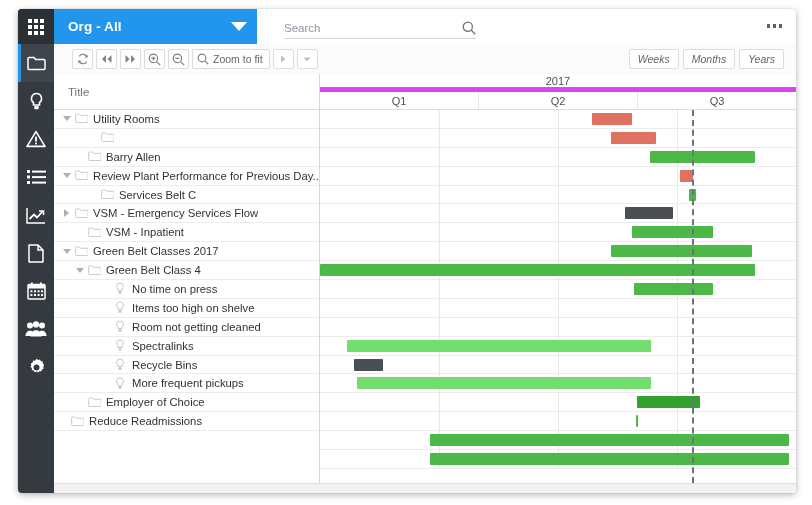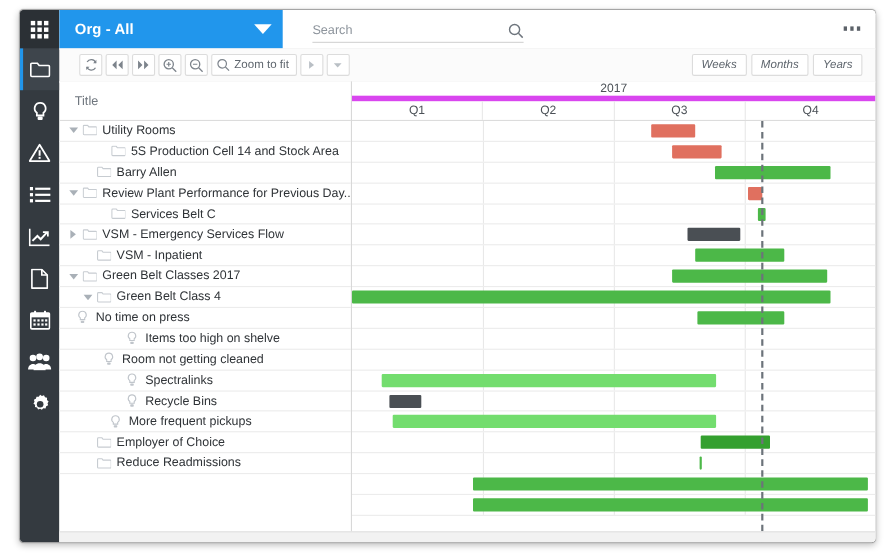--- a/index.html
+++ b/index.html
@@ -514,21 +514,20 @@
               </span>
               <span class="txt">Utility Rooms</span>
             </div>
             <div class="row" style="padding-left: 32px;">
               <span class="twisty"></span>
               <span class="ic">
                 <svg width="13" height="11" viewBox="0 0 13 11">
                   <path d="M0.7 1.8a.8.8 0 0 1 .8-.8h3.2l1 1.3h6.6a.8.8 0 0 1 .8.8v5.6a.8.8 0 0 1-.8.8H1.5a.8.8 0 0 1-.8-.8z" fill="none" stroke="#c7ccd1" stroke-width="1"></path>
                 </svg>
               </span>
-              <span class="txt">5S Production Cell 14 and Stock Area</span>
             </div>
             <div class="row" style="padding-left: 19px;">
               <span class="twisty"></span>
               <span class="ic">
                 <svg width="13" height="11" viewBox="0 0 13 11">
                   <path d="M0.7 1.8a.8.8 0 0 1 .8-.8h3.2l1 1.3h6.6a.8.8 0 0 1 .8.8v5.6a.8.8 0 0 1-.8.8H1.5a.8.8 0 0 1-.8-.8z" fill="none" stroke="#c7ccd1" stroke-width="1"></path>
                 </svg>
               </span>
               <span class="txt">Barry Allen</span>
             </div>
@@ -587,41 +586,41 @@
               <span class="twisty">
                 <i class="tw-down"></i>
               </span>
               <span class="ic">
                 <svg width="13" height="11" viewBox="0 0 13 11">
                   <path d="M0.7 1.8a.8.8 0 0 1 .8-.8h3.2l1 1.3h6.6a.8.8 0 0 1 .8.8v5.6a.8.8 0 0 1-.8.8H1.5a.8.8 0 0 1-.8-.8z" fill="none" stroke="#c7ccd1" stroke-width="1"></path>
                 </svg>
               </span>
               <span class="txt">Green Belt Class 4</span>
             </div>
-            <div class="row" style="">
+            <div class="row" style="padding-left: 45px;">
               <span class="twisty"></span>
               <span class="ic">
                 <svg width="10" height="13" viewBox="0 0 10 13">
                   <path d="M5 1a3.3 3.3 0 0 1 2 6v1.6H3V7a3.3 3.3 0 0 1 2-6z" fill="none" stroke="#c0c5cb" stroke-width="1"></path>
                   <rect x="3.4" y="9.6" width="3.2" height="2.1" rx=".7" fill="#c0c5cb"></rect>
                 </svg>
               </span>
               <span class="txt">No time on press</span>
             </div>
             <div class="row" style="padding-left: 45px;">
               <span class="twisty"></span>
               <span class="ic">
                 <svg width="10" height="13" viewBox="0 0 10 13">
                   <path d="M5 1a3.3 3.3 0 0 1 2 6v1.6H3V7a3.3 3.3 0 0 1 2-6z" fill="none" stroke="#c0c5cb" stroke-width="1"></path>
                   <rect x="3.4" y="9.6" width="3.2" height="2.1" rx=".7" fill="#c0c5cb"></rect>
                 </svg>
               </span>
               <span class="txt">Items too high on shelve</span>
             </div>
-            <div class="row" style="padding-left: 24px;">
+            <div class="row" style="padding-left: 45px;">
               <span class="twisty"></span>
               <span class="ic">
                 <svg width="10" height="13" viewBox="0 0 10 13">
                   <path d="M5 1a3.3 3.3 0 0 1 2 6v1.6H3V7a3.3 3.3 0 0 1 2-6z" fill="none" stroke="#c0c5cb" stroke-width="1"></path>
                   <rect x="3.4" y="9.6" width="3.2" height="2.1" rx=".7" fill="#c0c5cb"></rect>
                 </svg>
               </span>
               <span class="txt">Room not getting cleaned</span>
             </div>
             <div class="row" style="padding-left: 45px;">
@@ -637,59 +636,58 @@
             <div class="row" style="padding-left: 45px;">
               <span class="twisty"></span>
               <span class="ic">
                 <svg width="10" height="13" viewBox="0 0 10 13">
                   <path d="M5 1a3.3 3.3 0 0 1 2 6v1.6H3V7a3.3 3.3 0 0 1 2-6z" fill="none" stroke="#c0c5cb" stroke-width="1"></path>
                   <rect x="3.4" y="9.6" width="3.2" height="2.1" rx=".7" fill="#c0c5cb"></rect>
                 </svg>
               </span>
               <span class="txt">Recycle Bins</span>
             </div>
-            <div class="row" style="padding-left: 30px;">
+            <div class="row" style="padding-left: 45px;">
               <span class="twisty"></span>
               <span class="ic">
                 <svg width="10" height="13" viewBox="0 0 10 13">
                   <path d="M5 1a3.3 3.3 0 0 1 2 6v1.6H3V7a3.3 3.3 0 0 1 2-6z" fill="none" stroke="#c0c5cb" stroke-width="1"></path>
                   <rect x="3.4" y="9.6" width="3.2" height="2.1" rx=".7" fill="#c0c5cb"></rect>
                 </svg>
               </span>
               <span class="txt">More frequent pickups</span>
             </div>
             <div class="row" style="padding-left: 19px;">
               <span class="twisty"></span>
               <span class="ic">
                 <svg width="13" height="11" viewBox="0 0 13 11">
                   <path d="M0.7 1.8a.8.8 0 0 1 .8-.8h3.2l1 1.3h6.6a.8.8 0 0 1 .8.8v5.6a.8.8 0 0 1-.8.8H1.5a.8.8 0 0 1-.8-.8z" fill="none" stroke="#c7ccd1" stroke-width="1"></path>
                 </svg>
               </span>
               <span class="txt">Employer of Choice</span>
             </div>
-            <div class="row" style="padding-left: 19px;">
+            <div class="row" style="padding-left: 2px;">
               <span class="twisty"></span>
               <span class="ic">
                 <svg width="13" height="11" viewBox="0 0 13 11">
                   <path d="M0.7 1.8a.8.8 0 0 1 .8-.8h3.2l1 1.3h6.6a.8.8 0 0 1 .8.8v5.6a.8.8 0 0 1-.8.8H1.5a.8.8 0 0 1-.8-.8z" fill="none" stroke="#c7ccd1" stroke-width="1"></path>
                 </svg>
               </span>
               <span class="txt">Reduce Readmissions</span>
             </div>
           </div>
       </div>
 
       <div class="right-pane">
         <div class="timeline-head">
           <div class="year-row">2017</div>
           <div class="q-row" id="qrow">
               <div class="q-cell">Q1</div>
               <div class="q-cell">Q2</div>
               <div class="q-cell">Q3</div>
-              <div class="q-cell">Q4</div>
             </div>
         </div>
         <div class="grid-area" id="gridarea">
             <div class="grid-row">
               <div class="vline" style="left: 119px;"></div>
               <div class="vline" style="left: 238px;"></div>
               <div class="vline" style="left: 357px;"></div>
               <div class="bar" style="left: 272px; width: 40px; background: rgb(224, 112, 95);"></div>
             </div>
             <div class="grid-row">

